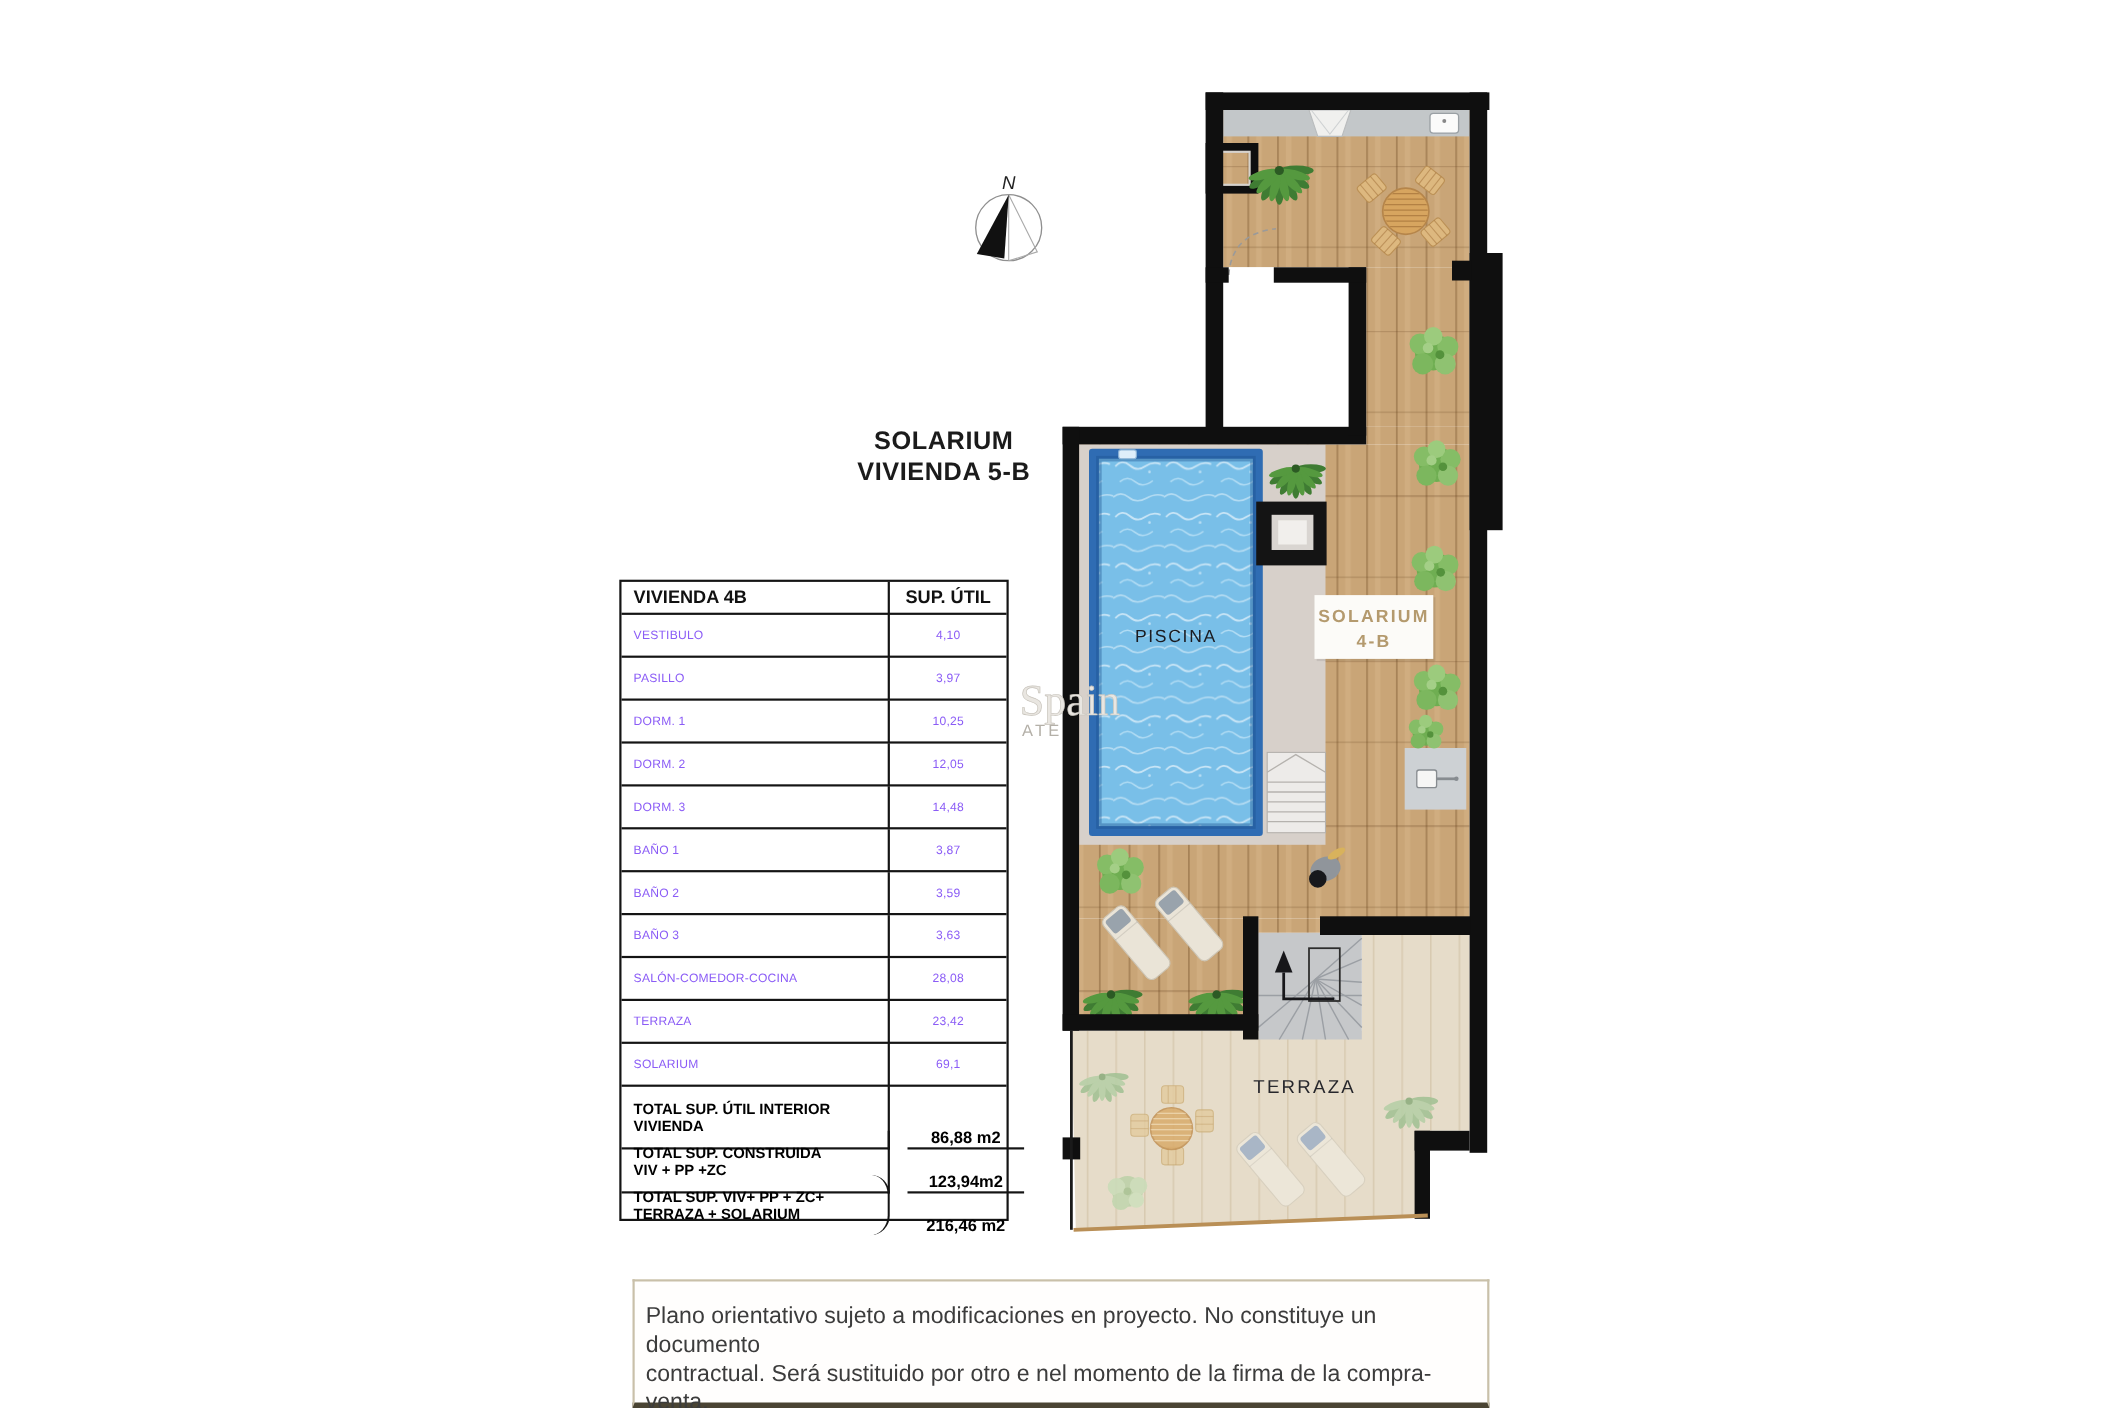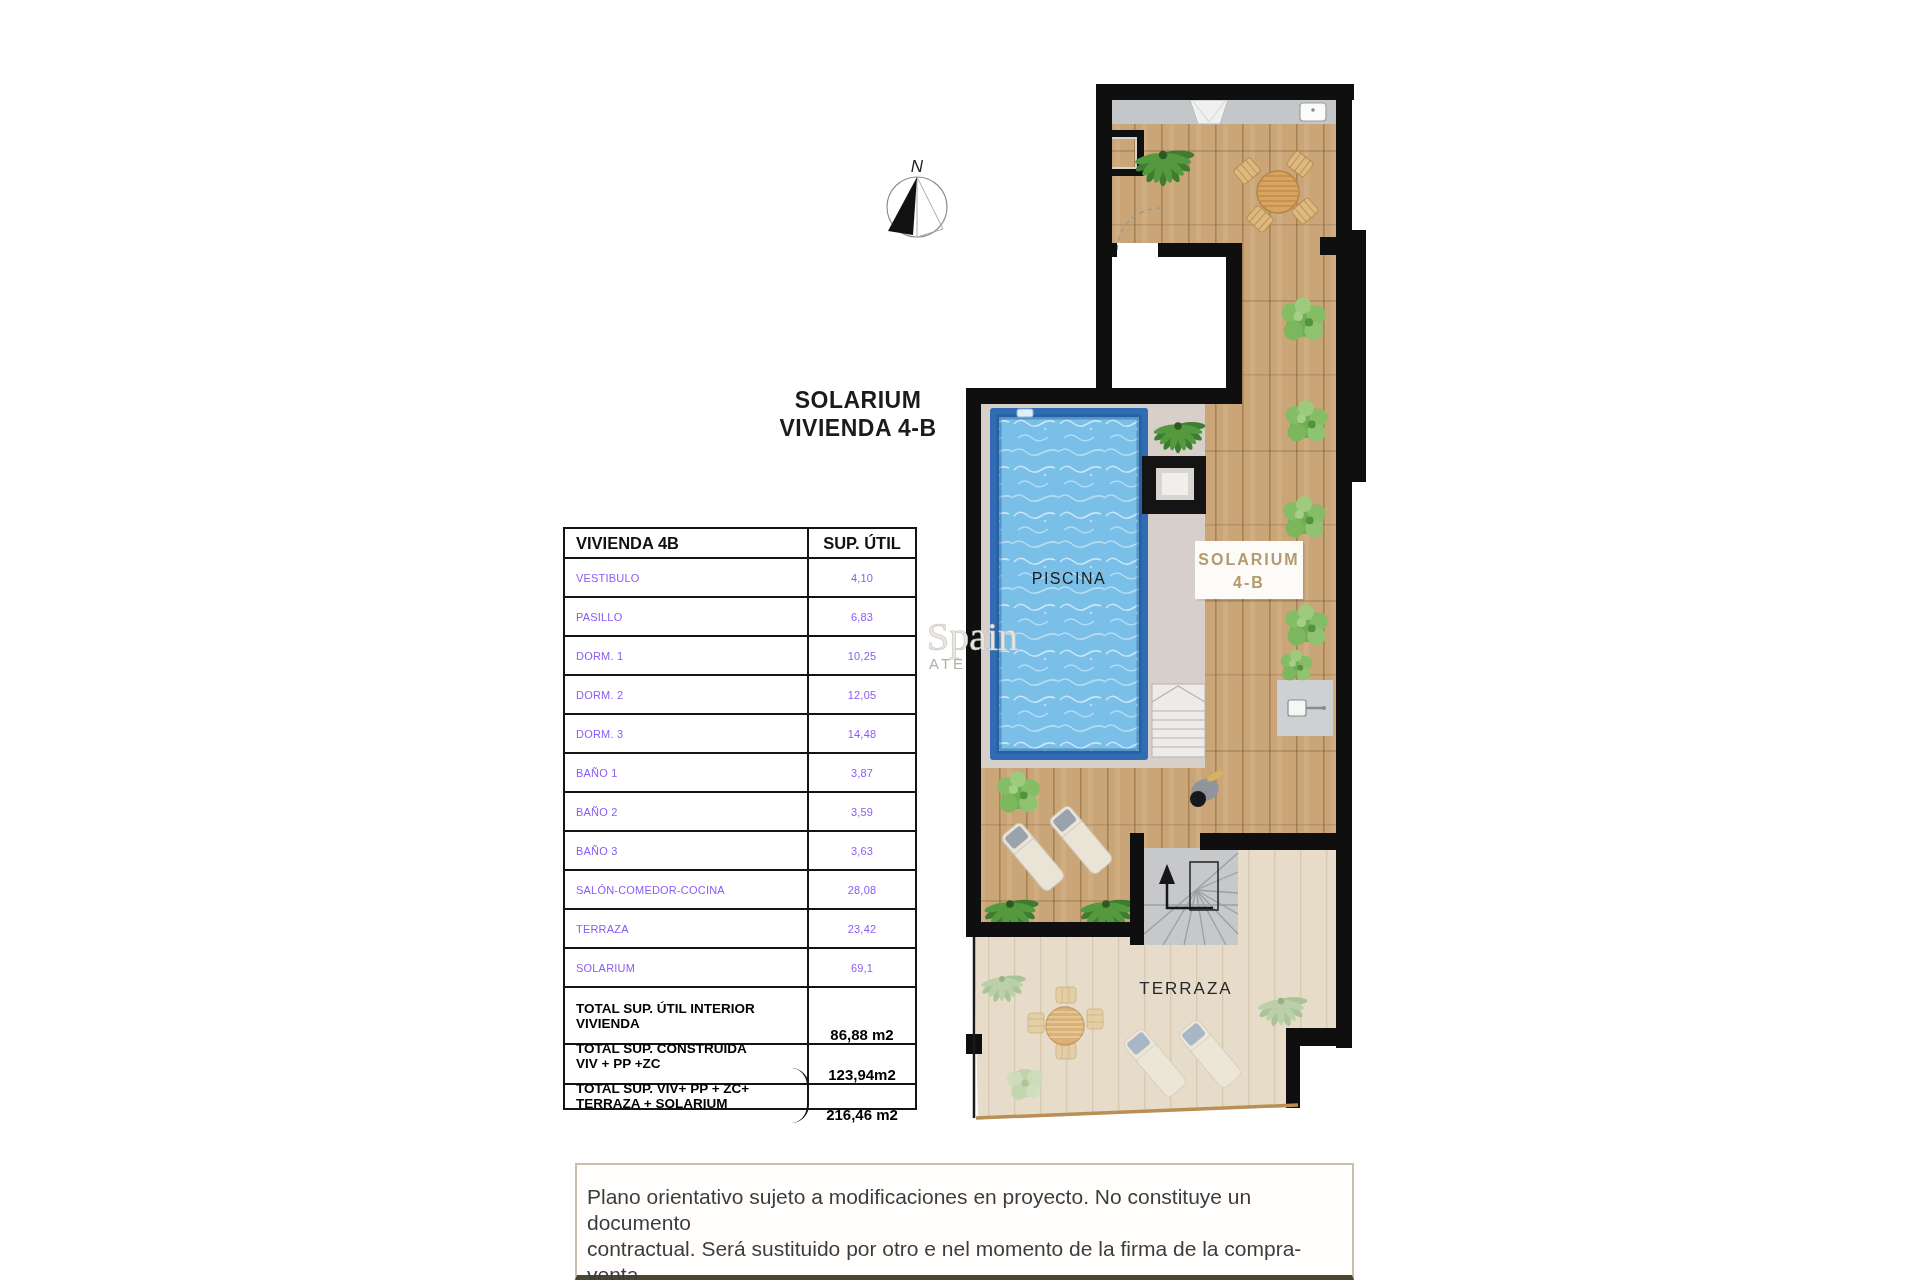--- a/index.html
+++ b/index.html
@@ -18,21 +18,21 @@
     position:absolute; left:563px; top:527px; width:354px;
     border:2px solid #141414; background:#fff;
   }
   .tr{ display:grid; grid-template-columns:244px 106px; }
   .tr > div{ border-bottom:2px solid #141414; display:flex; align-items:center; }
   .tr:last-child > div{ border-bottom:none;border-radius:18px; }
   .tr .lbl{ border-right:2px solid #141414; padding-left:11px; }
   .tr .val{ justify-content:center; }
   .tr.head{ height:30px; font-weight:bold; font-size:16.5px; color:#111; }
   .tr.row{ height:39px; font-size:11px; color:#8b5cf6; letter-spacing:.2px; }
-  .tr.total{ height:40px; font-weight:bold; }
+  .tr.total{ height:40px; font-weight:bold;gap:16px; }
   .tr.total .lbl{ font-size:13.5px; line-height:15px; display:flex; flex-direction:column;
                   align-items:flex-start; justify-content:center; }
   .tr.total .val{ font-size:15px;margin-top:38px; }
 
   
   .disclaimer{
     position:absolute; left:575px; top:1163px; width:779px; height:117px;
     border:2px solid #c9c0a9; border-bottom:5px solid #4a4433;
     background:#fffefd; padding:19px 10px;
     font-size:21px; line-height:26px; color:#3c3c3c;
@@ -42,35 +42,35 @@
   svg text{ font-family:"Liberation Sans", sans-serif; }
   .wm1{ font-family:"Liberation Serif", serif; }
 </style>
 </head>
 <body>
 
 <div class="page">
 
   <div class="title-block">
     <div>SOLARIUM</div>
-    <div>VIVIENDA 4-B</div>
+    <div>VIVIENDA 5-B</div>
   </div>
 
   <div class="area-table">
     <div class="tr head">
       <div class="lbl">VIVIENDA 4B</div>
       <div class="val">SUP. ÚTIL</div>
     </div>
     <div class="tr row">
         <div class="lbl">VESTIBULO</div>
         <div class="val">4,10</div>
       </div>
     <div class="tr row">
         <div class="lbl">PASILLO</div>
-        <div class="val">6,83</div>
+        <div class="val">3,97</div>
       </div>
     <div class="tr row">
         <div class="lbl">DORM. 1</div>
         <div class="val">10,25</div>
       </div>
     <div class="tr row">
         <div class="lbl">DORM. 2</div>
         <div class="val">12,05</div>
       </div>
     <div class="tr row">

